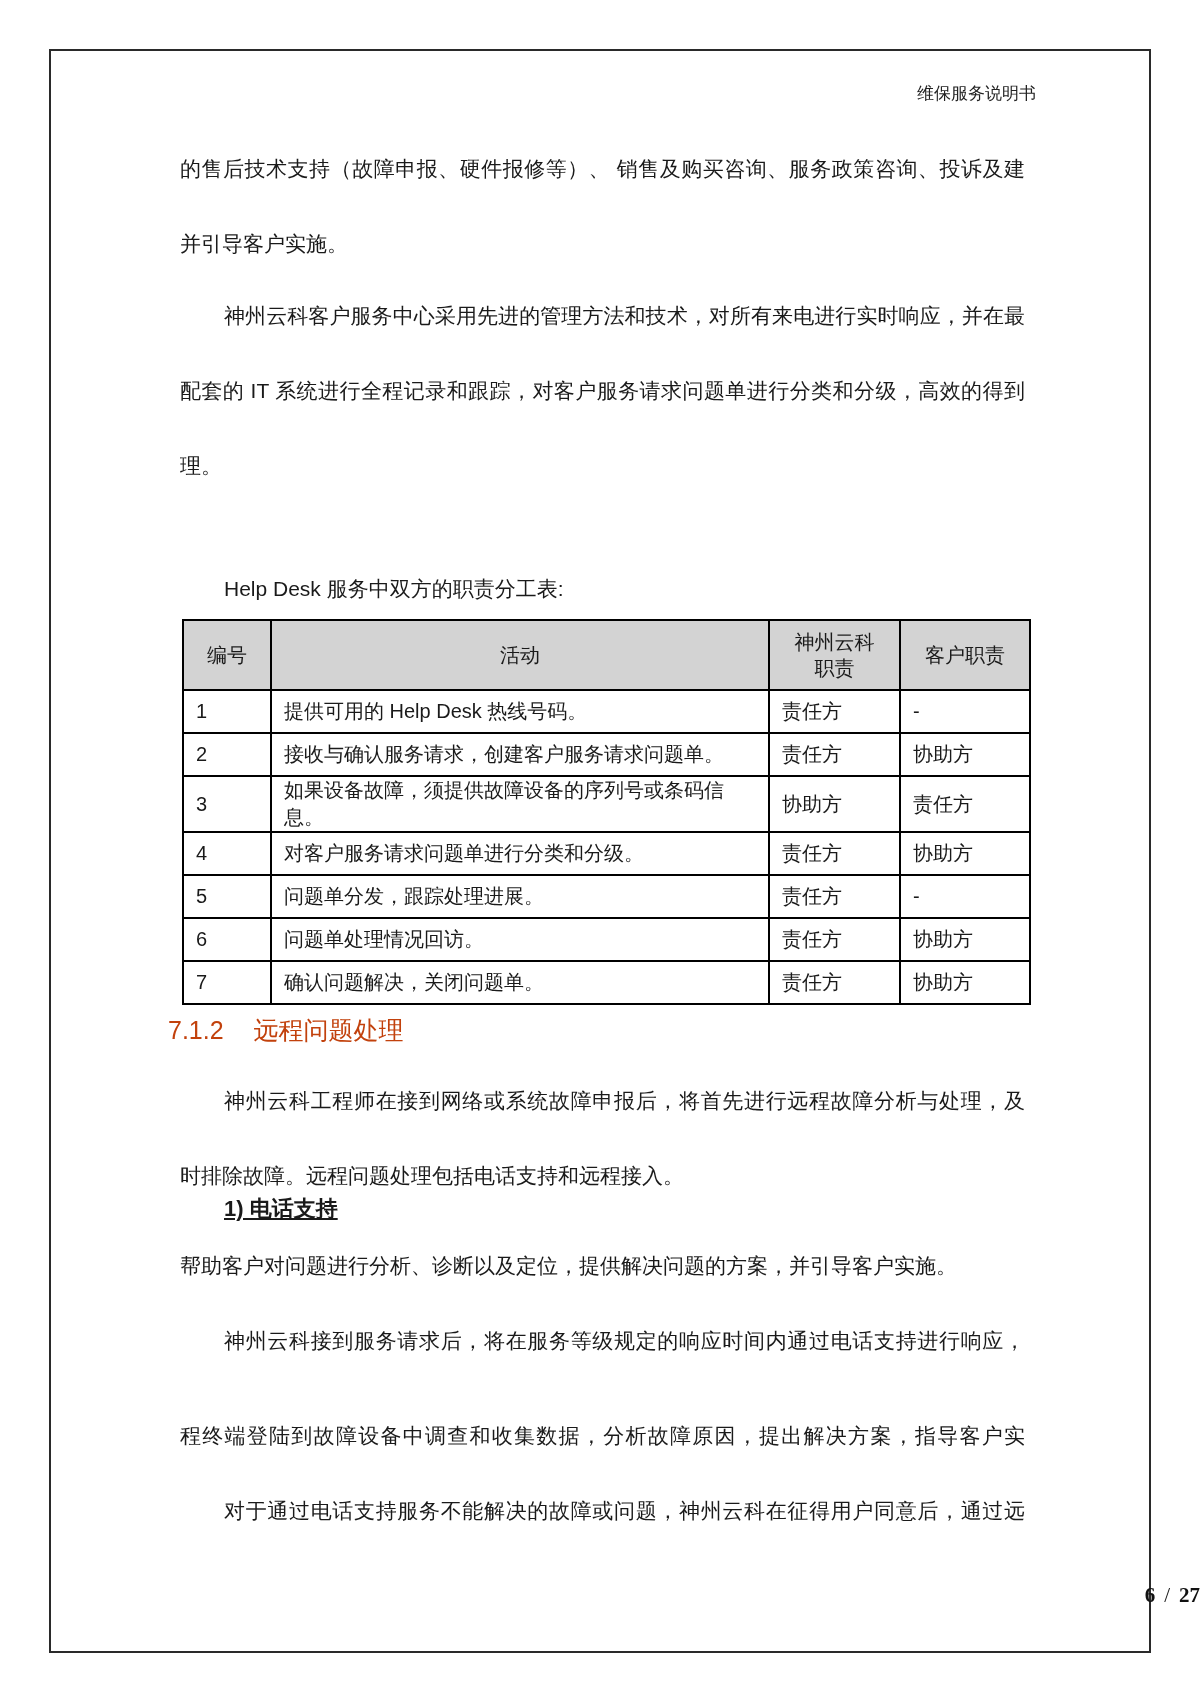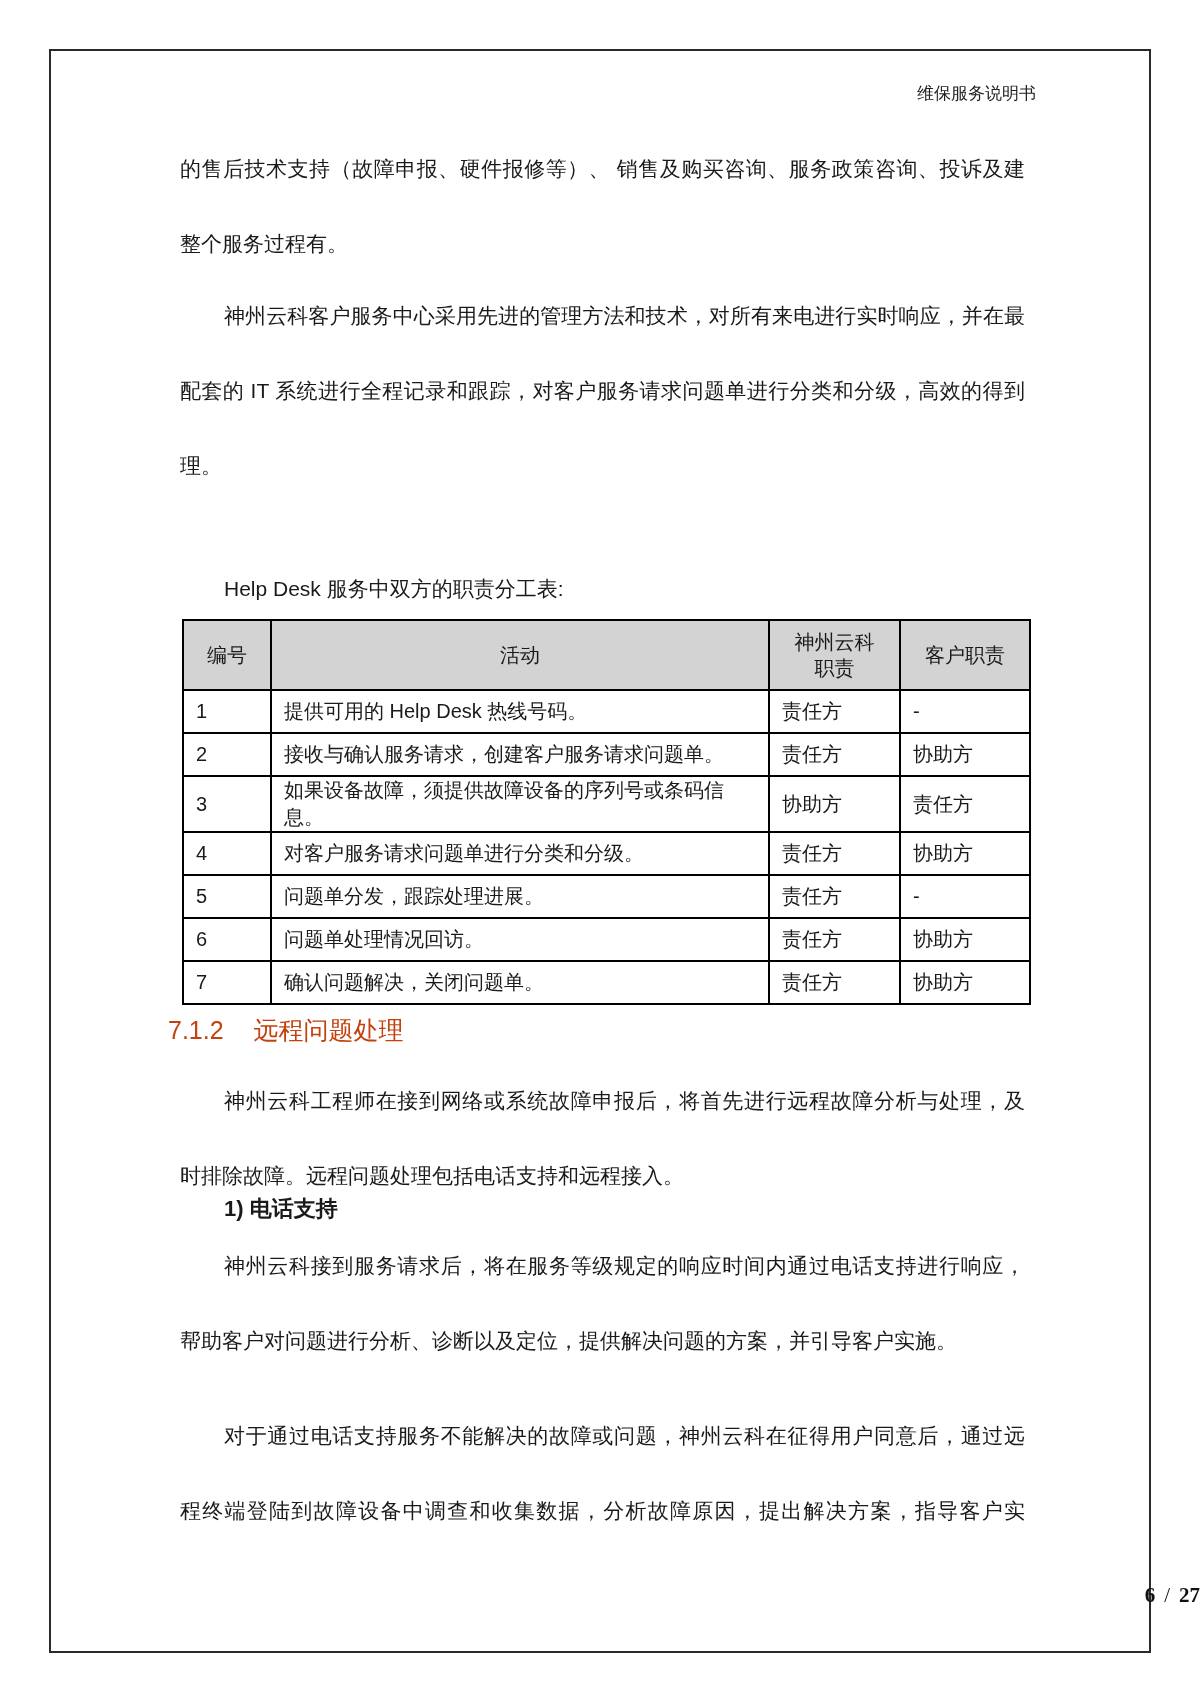--- a/index.html
+++ b/index.html
@@ -67,21 +67,21 @@
   }
   tr.trow td { height: 43px; background: #ffffff; padding: 0 12px; }
   td.c-no { text-align: left; }
   .section-heading {
     position: absolute; left: 168px; top: 1010px; width: 860px;
     font-size: 25px; line-height: 40px; color: #c2410c;
   }
   .section-num { margin-right: 30px; }
   .subheading {
     position: absolute; left: 224px; width: 800px;
-    font-size: 22px; line-height: 26px; font-weight: bold;
+    font-size: 22px; line-height: 26px; font-weight: bold; text-decoration: underline;
   }
   .sub1 { top: 1196px; }
   .sub2 { top: 1368px; }
   .footer {
     position: absolute; left: 0; top: 1583px; width: 1200px;
     text-align: right;
     font-family: "Liberation Serif", "DejaVu Serif", serif;
     font-size: 21px; line-height: 24px; color: #111111;
   }
   .footer .num { font-weight: bold; }
@@ -90,21 +90,21 @@
 </head>
 <body>
 
 <div class="page">
   <div class="page-border"></div>
 
   <div class="header-right">维保服务说明书</div>
 
   <div class="pblock" style="top:131px">
     <div class="pline">的售后技术支持（故障申报、硬件报修等）、 销售及购买咨询、服务政策咨询、投诉及建</div>
-    <div class="pline last">整个服务过程有。</div>
+    <div class="pline last">并引导客户实施。</div>
   </div>
 
   <div class="pblock" style="top:278px">
     <div class="pline indent">神州云科客户服务中心采用先进的管理方法和技术，对所有来电进行实时响应，并在最</div>
     <div class="pline">配套的 IT 系统进行全程记录和跟踪，对客户服务请求问题单进行分类和分级，高效的得到处</div>
     <div class="pline last">理。</div>
   </div>
 
   <div class="intro-line">Help Desk 服务中双方的职责分工表:</div>
 
@@ -172,26 +172,26 @@
   </div>
 
   <div class="pblock" style="top:1063px">
     <div class="pline indent">神州云科工程师在接到网络或系统故障申报后，将首先进行远程故障分析与处理，及</div>
     <div class="pline last">时排除故障。远程问题处理包括电话支持和远程接入。</div>
   </div>
 
   <div class="subheading sub1">1) 电话支持</div>
 
   <div class="pblock" style="top:1228px">
+    <div class="pline last">帮助客户对问题进行分析、诊断以及定位，提供解决问题的方案，并引导客户实施。</div>
     <div class="pline indent">神州云科接到服务请求后，将在服务等级规定的响应时间内通过电话支持进行响应，</div>
-    <div class="pline last">帮助客户对问题进行分析、诊断以及定位，提供解决问题的方案，并引导客户实施。</div>
   </div>
 
 
   <div class="pblock" style="top:1398px">
+    <div class="pline">程终端登陆到故障设备中调查和收集数据，分析故障原因，提出解决方案，指导客户实</div>
     <div class="pline indent">对于通过电话支持服务不能解决的故障或问题，神州云科在征得用户同意后，通过远</div>
-    <div class="pline">程终端登陆到故障设备中调查和收集数据，分析故障原因，提出解决方案，指导客户实</div>
   </div>
 
   <div class="footer">
     <span class="num">6</span><span class="sep">/</span><span class="num">27</span>
   </div>
 </div>
 
 </body></html>

